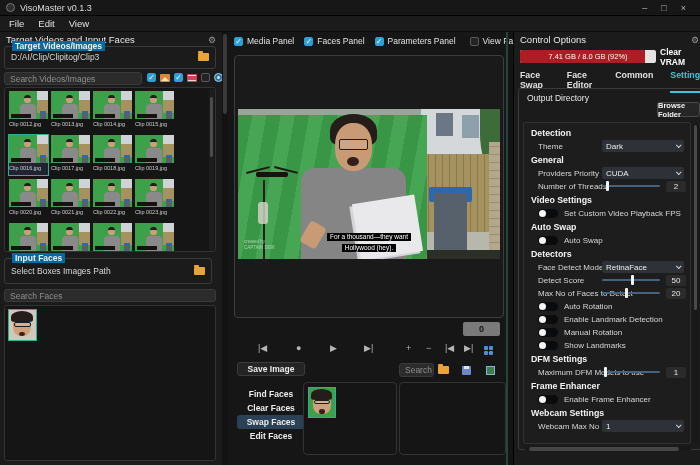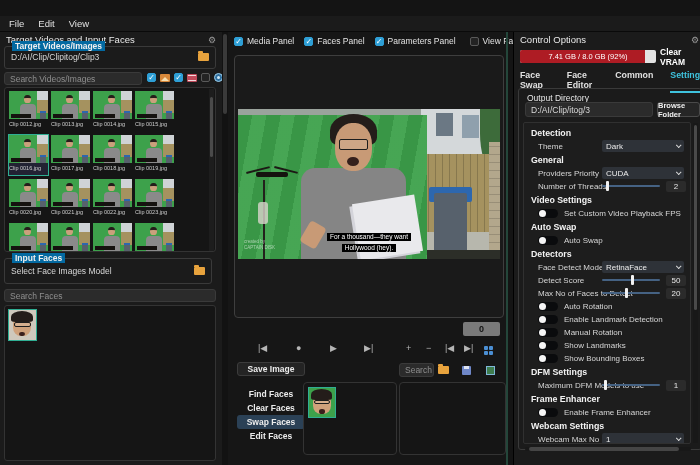--- a/index.html
+++ b/index.html
@@ -139,20 +139,29 @@
   .sld .handle{position:absolute;top:1px;width:3px;height:10px;background:#f2f2f2;border-radius:1px;}
   .valbox{position:absolute;right:0;width:20px;height:11px;background:#2b2b2b;border-radius:2px;display:flex;align-items:center;justify-content:center;font-size:8px;color:#e6e6e6;}
   .tog{width:20px;height:9px;border-radius:5px;background:#0a0b0d;position:relative;margin-right:6px;flex:none;}
   .tog i{position:absolute;left:1px;top:1px;width:7px;height:7px;border-radius:50%;background:#f5f5f5;}
 </style>
 </head>
 <body>
 
 <div class="window">
 
+  <div class="titlebar">
+    <span class="appicon"></span>
+    <span class="title">VisoMaster v0.1.3</span>
+    <span class="wctrl">
+      <span>–</span>
+      <span>□</span>
+      <span>×</span>
+    </span>
+  </div>
 
   <div class="menubar">
     <span>File</span>
     <span>Edit</span>
     <span>View</span>
   </div>
 
   <div class="left">
     <div class="phead">
       <span>Target Videos and Input Faces</span>
@@ -350,21 +359,21 @@
             <div class="bin"></div>
             <div class="head"></div>
             <div class="body"></div>
             <div class="bar"></div>
           </div>
         </div>
       </div>
 
     <div class="group" style="left:4px;top:226px;width:208px;height:26px;">
       <span class="legend">Input Faces</span>
-      <div style="position:absolute;left:6px;top:7px;right:22px;font-size:8.5px;color:#d8d8d8;">Select Face Images Model</div>
+      <div style="position:absolute;left:6px;top:7px;right:22px;font-size:8.5px;color:#d8d8d8;">Select Boxes Images Path</div>
       <span class="icon-folder" style="position:absolute;right:6px;top:8px;"></span>
     </div>
 
     <div class="inputbox" style="position:absolute;left:4px;top:257px;width:212px;height:13px;">
       <span>Search Faces</span>
     </div>
 
     <div style="position:absolute;left:4px;top:273px;width:212px;height:156px;background:#151515;border:1px solid #333;border-radius:3px;">
       <div class="face-mini" style="position:absolute;left:3px;top:3px;width:29px;height:32px;background:#cfc9bd;">
         <div class="fm-face"></div>
@@ -496,23 +505,20 @@
 
     <div class="tabs" id="tab-row">
         <span class="tab">Face Swap</span>
         <span class="tab">Face Editor</span>
         <span class="tab">Common</span>
         <span class="tab active">Settings</span>
       </div>
 
     <div class="rgroup">
       <div class="outlab">Output Directory</div>
-      <div class="inputbox val outinput">
-        <span>D:/AI/Clip/itog/3</span>
-      </div>
       <div class="browse">Browse Folder</div>
       <div class="sbody" id="settings-body">
           <div class="sechead">Detection</div>
           <div class="srow">
             <span class="rlab">Theme</span>
             <span class="dd">
               <span>Dark</span>
               <span class="chev"></span>
             </span>
           </div>
@@ -587,26 +593,20 @@
               <i></i>
             </span>
             <span class="rlab">Manual Rotation</span>
           </div>
           <div class="srow">
             <span class="tog">
               <i></i>
             </span>
             <span class="rlab">Show Landmarks</span>
           </div>
-          <div class="srow">
-            <span class="tog">
-              <i></i>
-            </span>
-            <span class="rlab">Show Bounding Boxes</span>
-          </div>
           <div class="sechead">DFM Settings</div>
           <div class="srow">
             <span class="rlab">Maximum DFM Models to use</span>
             <span class="sld">
               <span class="track"></span>
               <span class="handle" style="left:3%"></span>
             </span>
             <span class="valbox">1</span>
           </div>
           <div class="sechead">Frame Enhancer</div>

